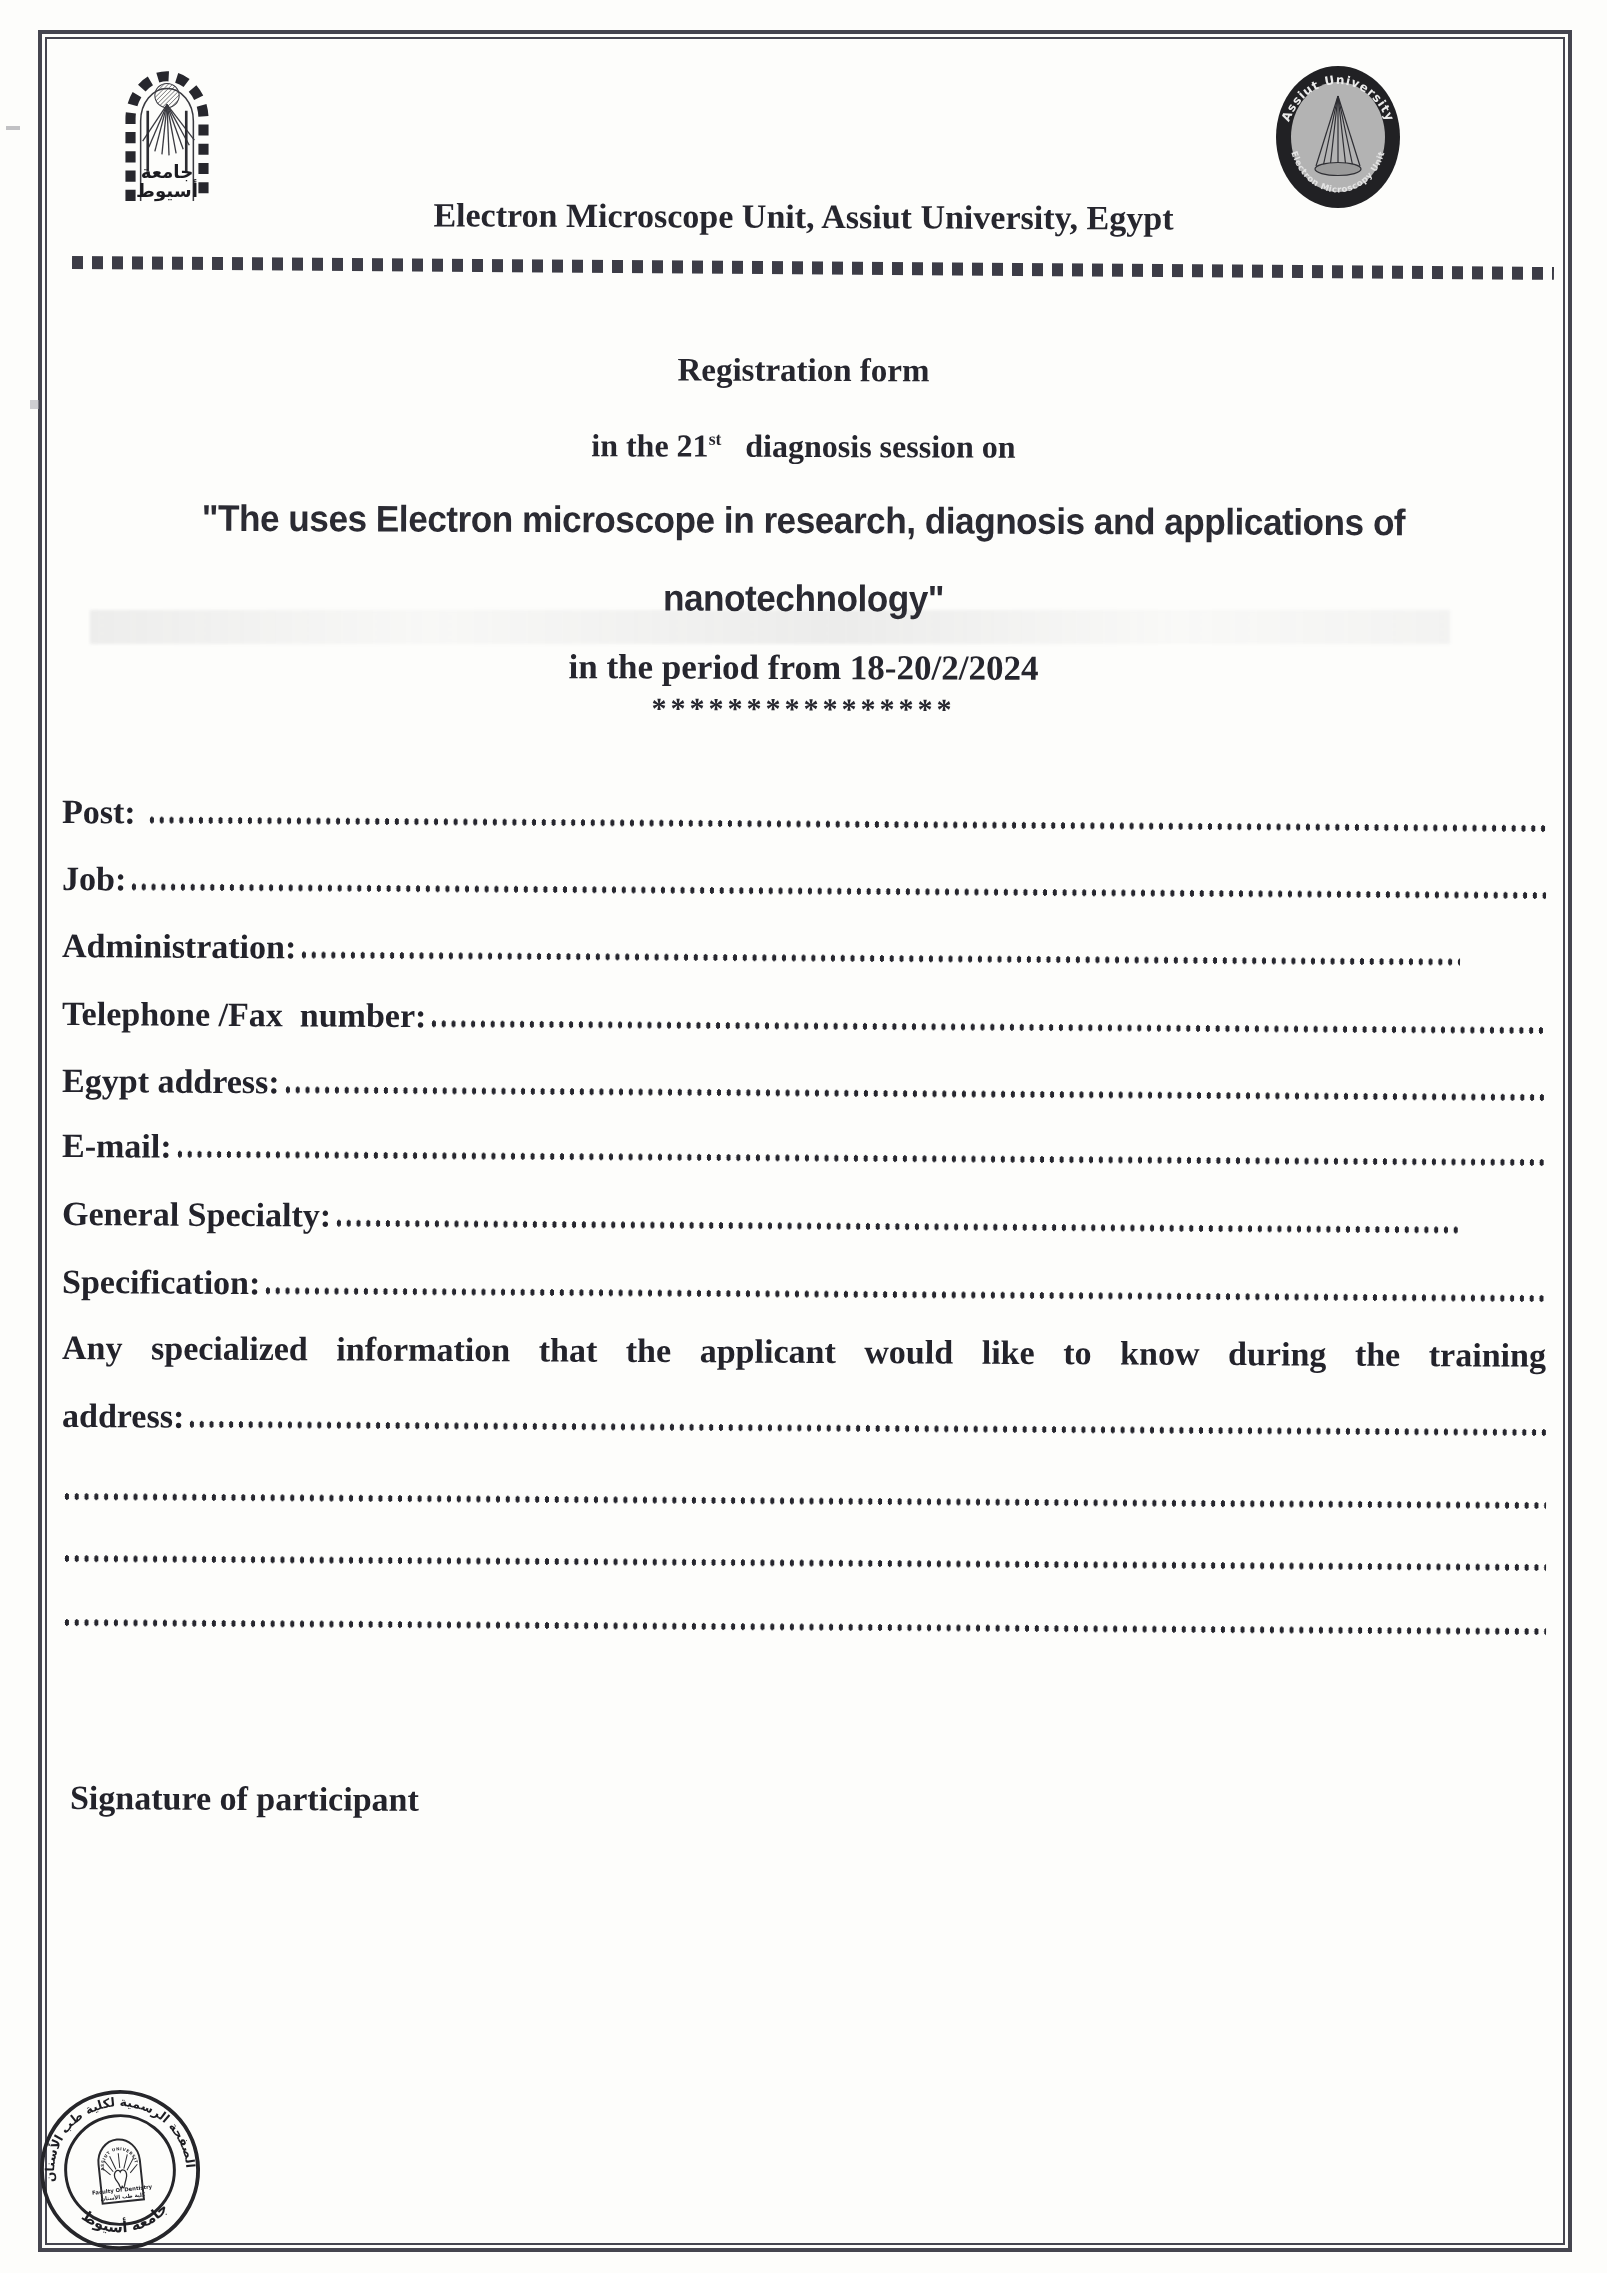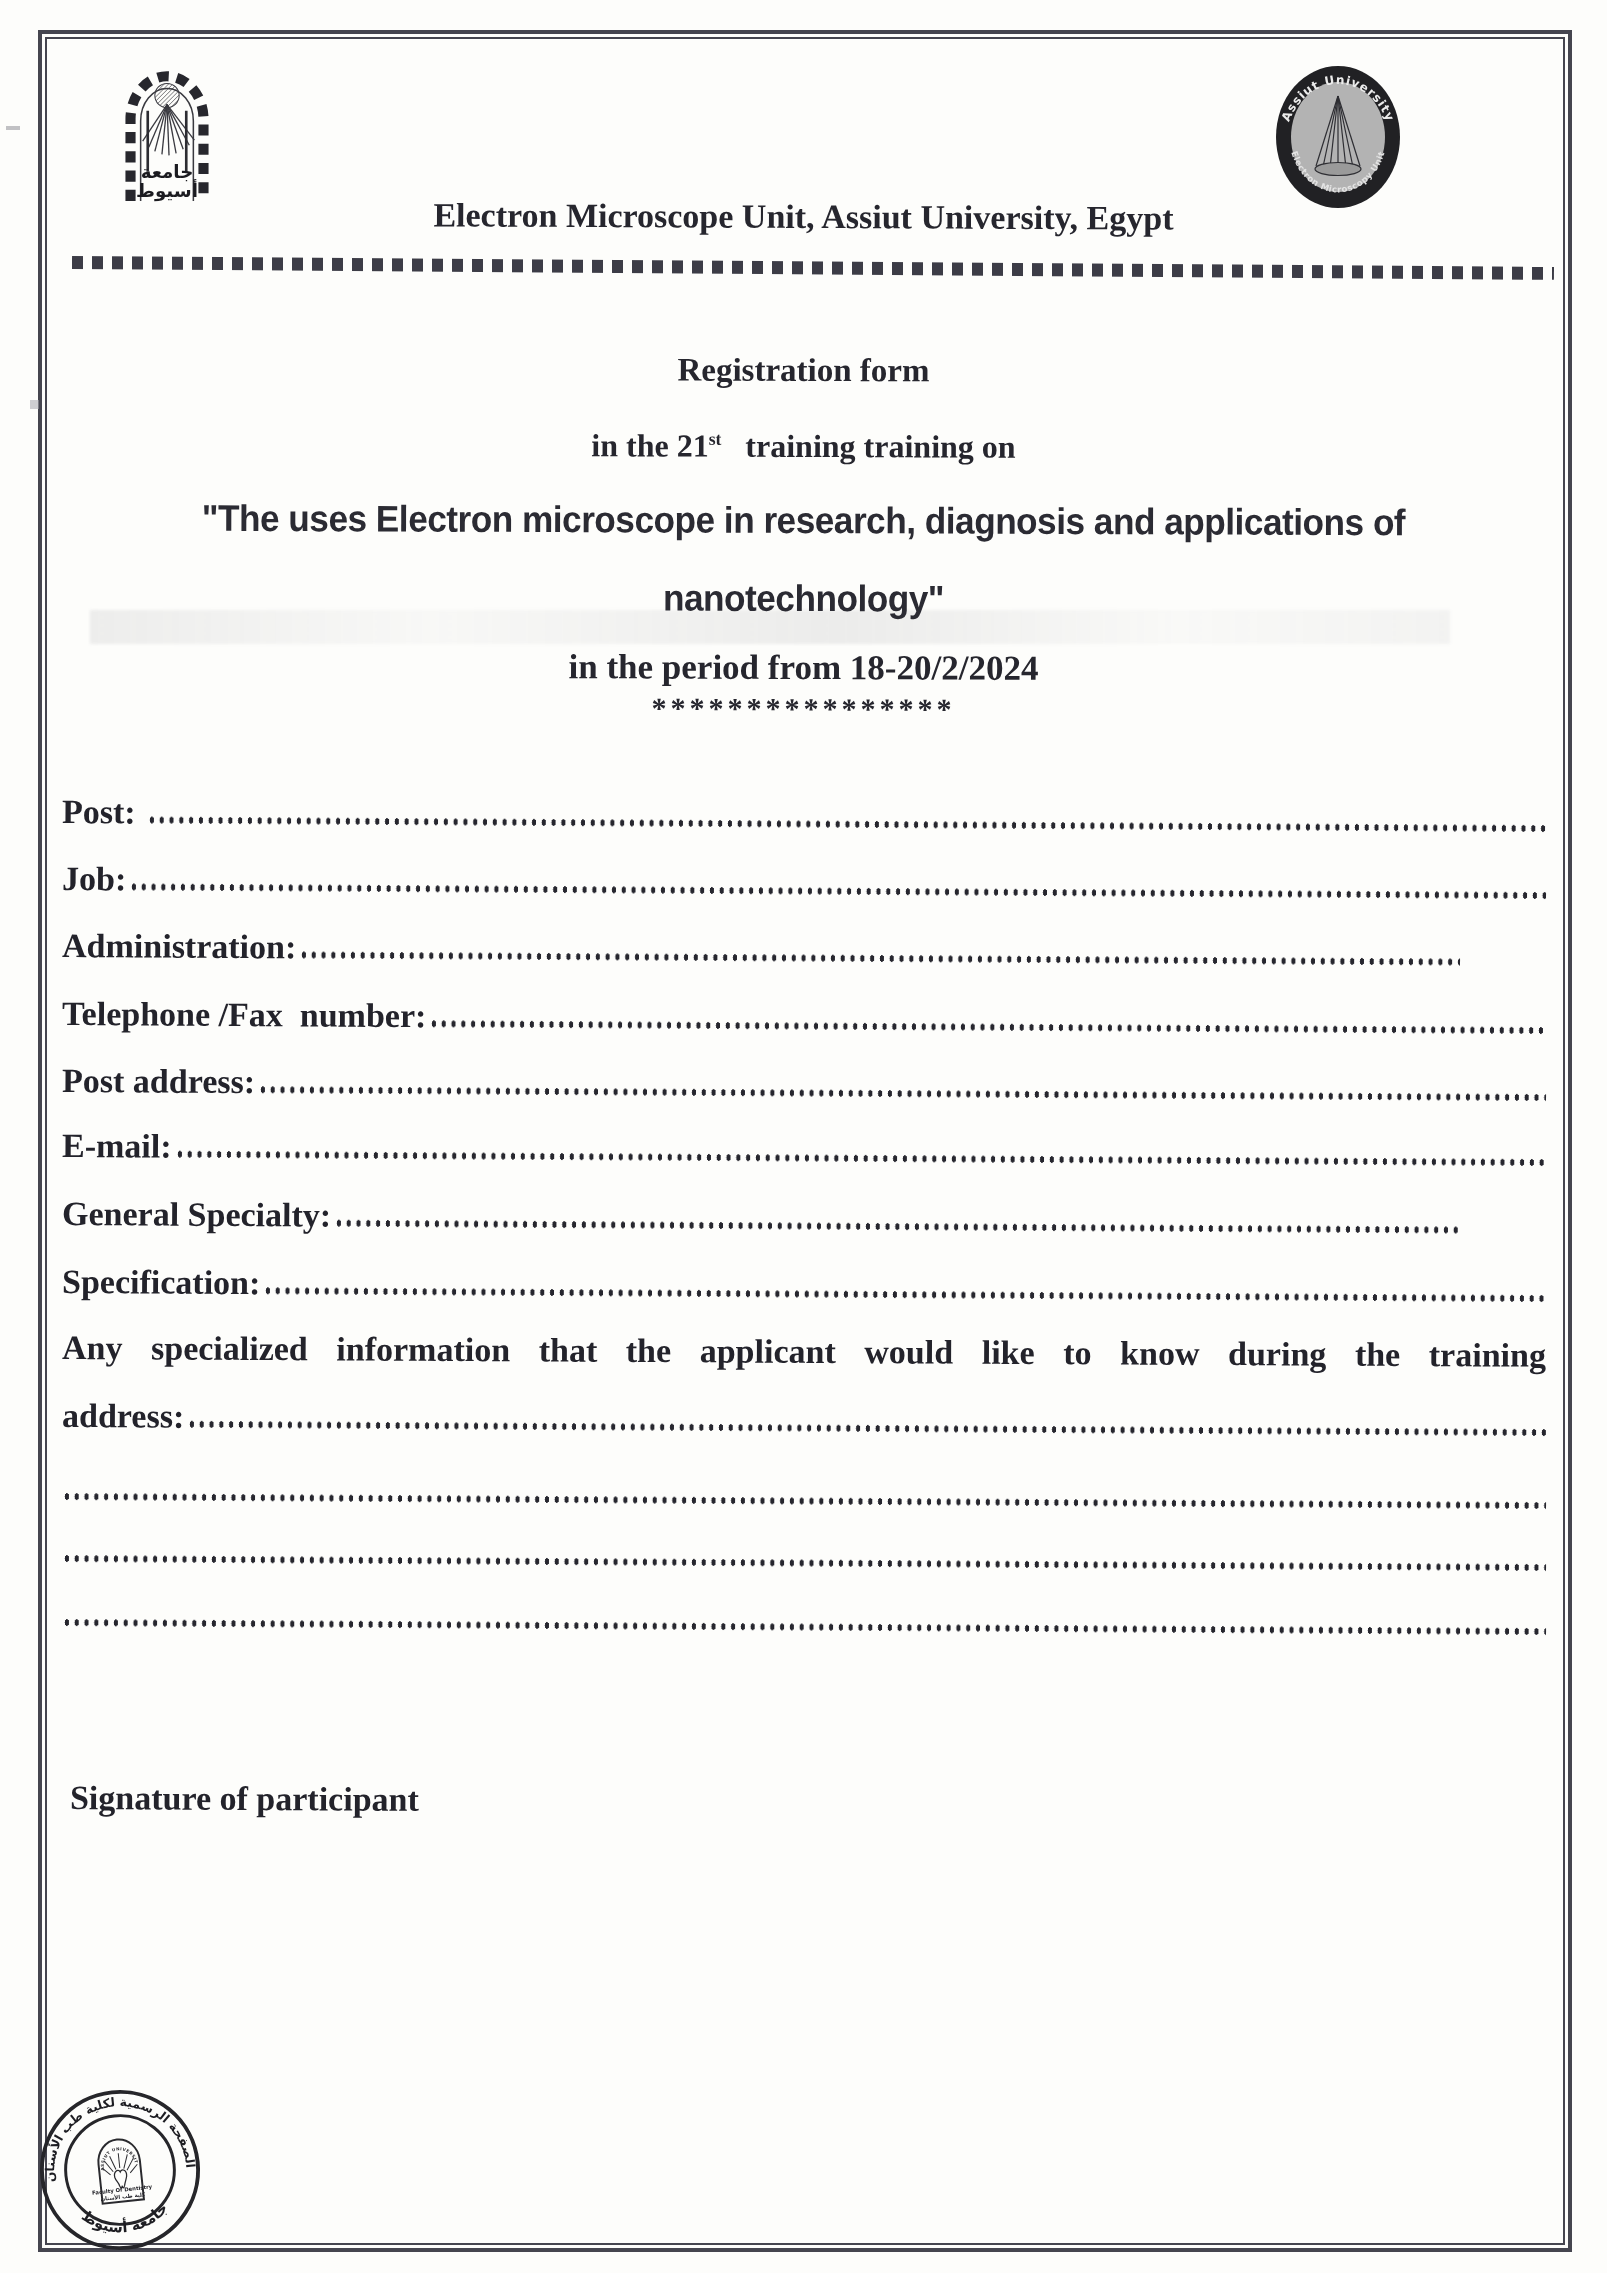--- a/index.html
+++ b/index.html
@@ -145,21 +145,21 @@
     </text>
     <text font-size="8.5" font-weight="700" fill="#e4e4e4" letter-spacing="0.5">
       <textPath href="#sealBot" startOffset="50%" text-anchor="middle">Electron Microscopy Unit</textPath>
     </text>
   </svg>
 
   <div class="ht">Electron Microscope Unit, Assiut University, Egypt</div>
   <div class="dash-sep"></div>
 
   <div class="tline t1">Registration form</div>
-  <div class="tline t2"><span>in the 21</span><sup>st</sup><span>   training training on</span></div>
+  <div class="tline t2"><span>in the 21</span><sup>st</sup><span>   diagnosis session on</span></div>
   <div class="tline t3">"The uses Electron microscope in research, diagnosis and applications of</div>
   <div class="tline t4">nanotechnology"</div>
   <div class="tline t5">in the period from 18-20/2/2024</div>
   <div class="tline t6">****************</div>
 
   <div class="row r0">
       <span class="lbl">Post: </span>
       <span class="dots"></span>
     </div>
   <div class="row r1">
@@ -168,21 +168,21 @@
     </div>
   <div class="row r2 short">
       <span class="lbl">Administration:</span>
       <span class="dots"></span>
     </div>
   <div class="row r3">
       <span class="lbl">Telephone /Fax  number:</span>
       <span class="dots"></span>
     </div>
   <div class="row r4">
-      <span class="lbl">Post address:</span>
+      <span class="lbl">Egypt address:</span>
       <span class="dots"></span>
     </div>
   <div class="row r5">
       <span class="lbl">E-mail:</span>
       <span class="dots"></span>
     </div>
   <div class="row r6 short">
       <span class="lbl">General Specialty:</span>
       <span class="dots"></span>
     </div>

